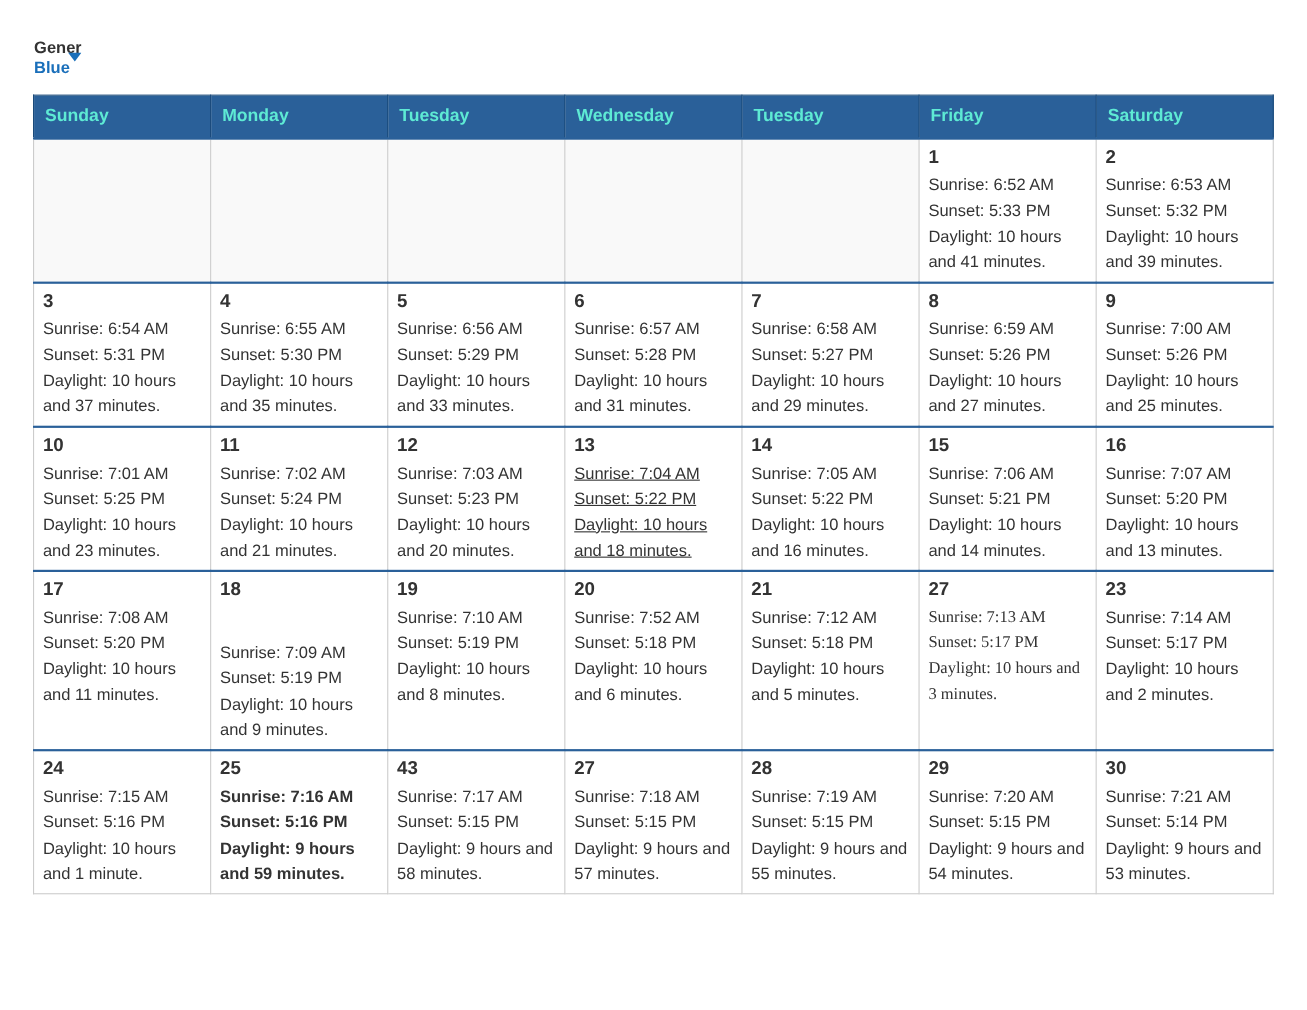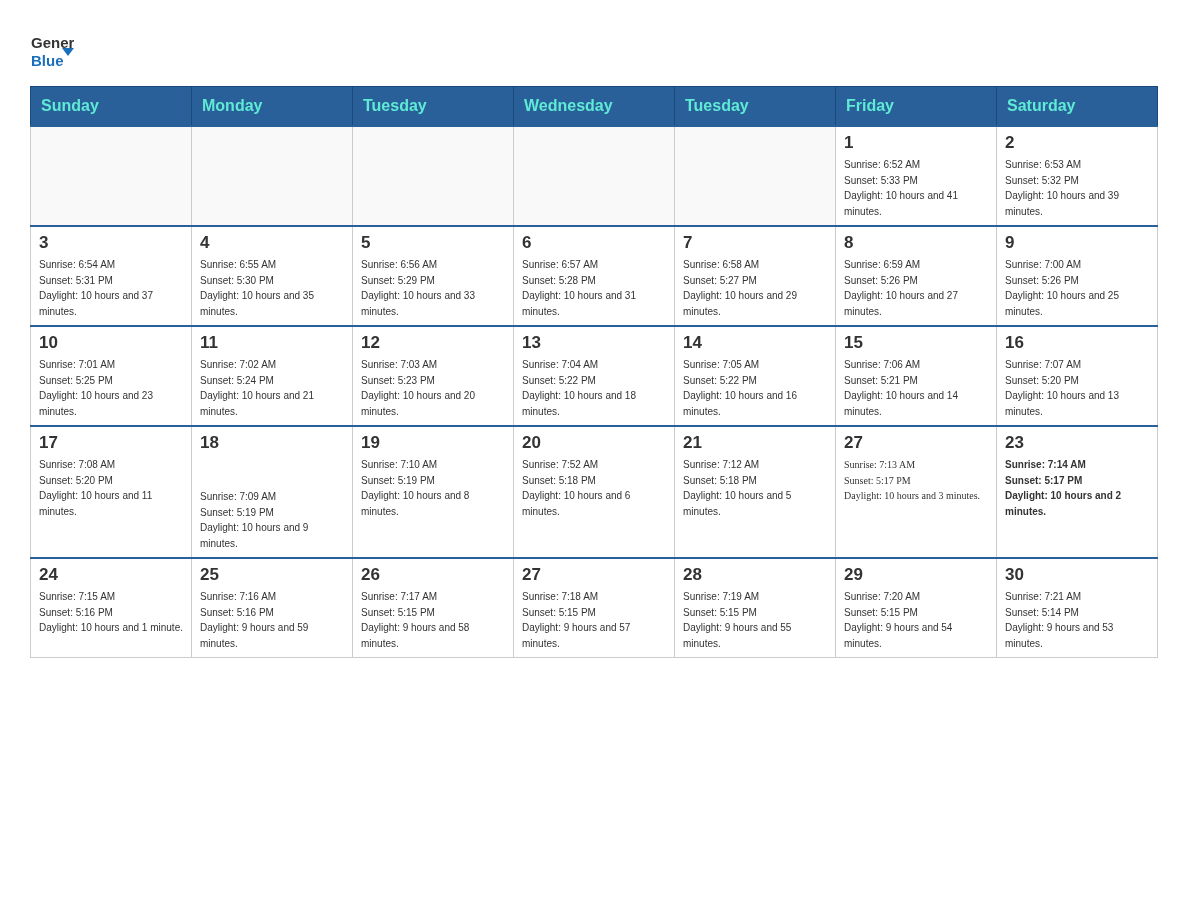--- a/index.html
+++ b/index.html
@@ -63,21 +63,21 @@
     .calendar td.empty {
       background: #f9f9f9;
     }
     .day-number {
       font-size: 17px;
       font-weight: bold;
       color: #333;
       margin-bottom: 4px;
     }
     .sun-info {
-      font-size: 10px;
+      font-size: 15px;
       color: #333;
       line-height: 1.55;
     }
     .calendar tr {
       border-bottom: 2px solid #2a6099;
     }
     .calendar tbody tr:last-child {
       border-bottom: none;
     }
   </style>
@@ -190,21 +190,21 @@
 Daylight: 10 hours and 21 minutes.</div>
         </td>
         <td>
           <div class="day-number">12</div>
           <div class="sun-info" style="white-space: pre-line;">Sunrise: 7:03 AM
 Sunset: 5:23 PM
 Daylight: 10 hours and 20 minutes.</div>
         </td>
         <td>
           <div class="day-number">13</div>
-          <div class="sun-info" style="white-space: pre-line;">Sunrise: 7:04 AM
+          <div class="sun-info" style="white-space: pre-line; text-decoration: underline;">Sunrise: 7:04 AM
 Sunset: 5:22 PM
 Daylight: 10 hours and 18 minutes.</div>
         </td>
         <td>
           <div class="day-number">14</div>
           <div class="sun-info" style="white-space: pre-line;">Sunrise: 7:05 AM
 Sunset: 5:22 PM
 Daylight: 10 hours and 16 minutes.</div>
         </td>
         <td>
@@ -252,40 +252,40 @@
 Daylight: 10 hours and 5 minutes.</div>
         </td>
         <td>
           <div class="day-number">27</div>
           <div class="sun-info" style="white-space: pre-line; font-family: Liberation Serif, serif;">Sunrise: 7:13 AM
 Sunset: 5:17 PM
 Daylight: 10 hours and 3 minutes.</div>
         </td>
         <td>
           <div class="day-number">23</div>
-          <div class="sun-info" style="white-space: pre-line; font-weight: bold;">Sunrise: 7:14 AM
+          <div class="sun-info" style="white-space: pre-line;">Sunrise: 7:14 AM
 Sunset: 5:17 PM
 Daylight: 10 hours and 2 minutes.</div>
         </td>
       </tr>
       <tr>
         <td>
           <div class="day-number">24</div>
           <div class="sun-info" style="white-space: pre-line;">Sunrise: 7:15 AM
 Sunset: 5:16 PM
 Daylight: 10 hours and 1 minute.</div>
         </td>
         <td>
           <div class="day-number">25</div>
-          <div class="sun-info" style="white-space: pre-line;">Sunrise: 7:16 AM
+          <div class="sun-info" style="white-space: pre-line; font-weight: bold;">Sunrise: 7:16 AM
 Sunset: 5:16 PM
 Daylight: 9 hours and 59 minutes.</div>
         </td>
         <td>
-          <div class="day-number">26</div>
+          <div class="day-number">43</div>
           <div class="sun-info" style="white-space: pre-line;">Sunrise: 7:17 AM
 Sunset: 5:15 PM
 Daylight: 9 hours and 58 minutes.</div>
         </td>
         <td>
           <div class="day-number">27</div>
           <div class="sun-info" style="white-space: pre-line;">Sunrise: 7:18 AM
 Sunset: 5:15 PM
 Daylight: 9 hours and 57 minutes.</div>
         </td>

